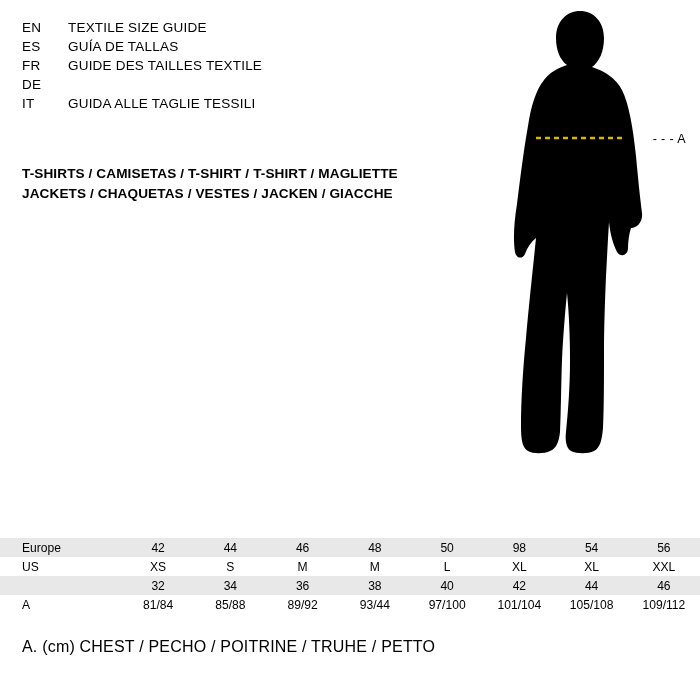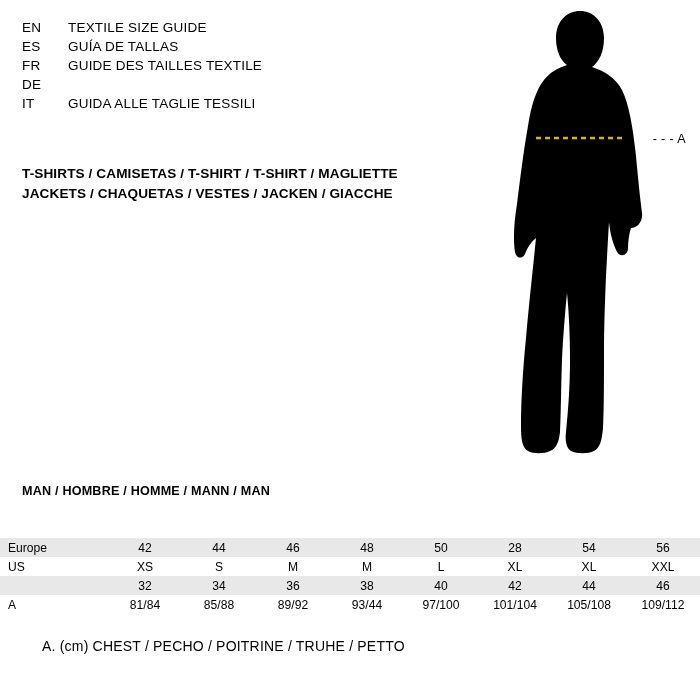--- a/index.html
+++ b/index.html
@@ -113,33 +113,32 @@
   }
   table.sizes td {
     height: 19px;
     font-size: 12.1px;
     text-align: center;
     padding: 0;
     vertical-align: middle;
   }
   table.sizes td.rowlabel {
     text-align: left;
-    padding-left: 8px;
+    padding-left: 22px;
     width: 100px;
   }
   tr.shade td { background: #e8e8e8; }
   tr.plain td { background: #ffffff; }
 
   .footnote {
     position: absolute;
     left: 22px;
     top: 638px;
-    font-size: 14px;
-    letter-spacing: 0.2px;
-    margin-left: 20px;
+    font-size: 16px;
+    letter-spacing: 0.2px;
   }
 </style>
 </head>
 <body>
 
 <div class="page">
 
   <div class="lang-block">
     <div class="lang-row">
       <div class="lang-code">EN</div>
@@ -208,33 +207,32 @@
       <g>
         <line x1="66" y1="130" x2="152" y2="130" stroke="#d9b800" stroke-width="2.4" stroke-dasharray="5,4"></line>
       </g>
     </svg>
     <div class="measure-label">
       <span>- - -</span>
       <span>A</span>
     </div>
   </div>
 
-  <div class="man-title">MAN / HOMBRE / HOMME / MANN / MAN</div>
 
 
   <table class="sizes">
     <tbody>
       <tr class="shade">
         <td class="rowlabel">Europe</td>
         <td>42</td>
         <td>44</td>
         <td>46</td>
         <td>48</td>
         <td>50</td>
-        <td>28</td>
+        <td>98</td>
         <td>54</td>
         <td>56</td>
       </tr>
       <tr class="plain">
         <td class="rowlabel">US</td>
         <td>XS</td>
         <td>S</td>
         <td>M</td>
         <td>M</td>
         <td>L</td>

